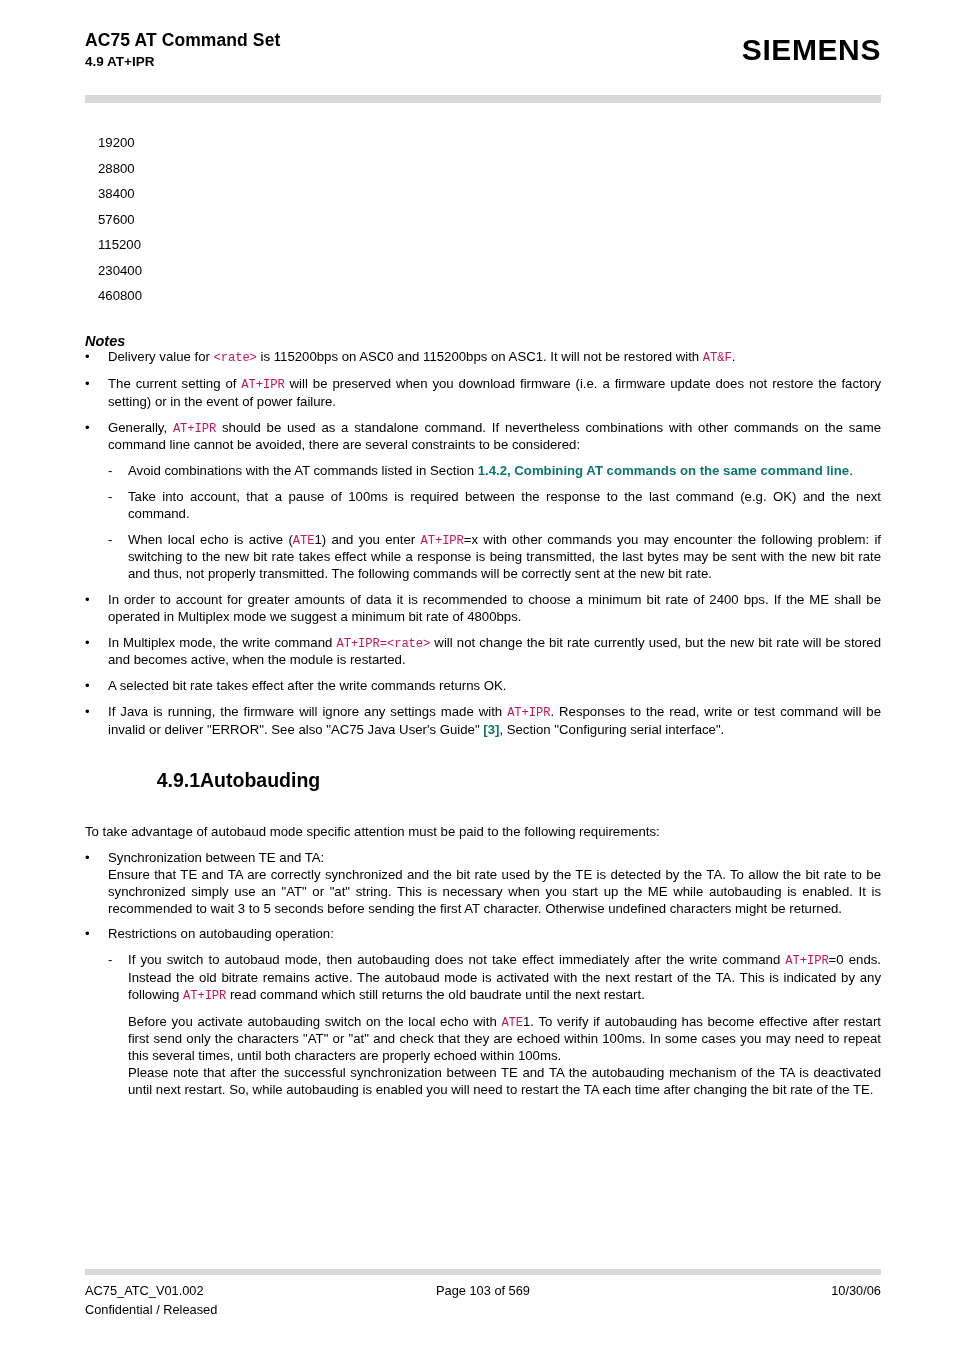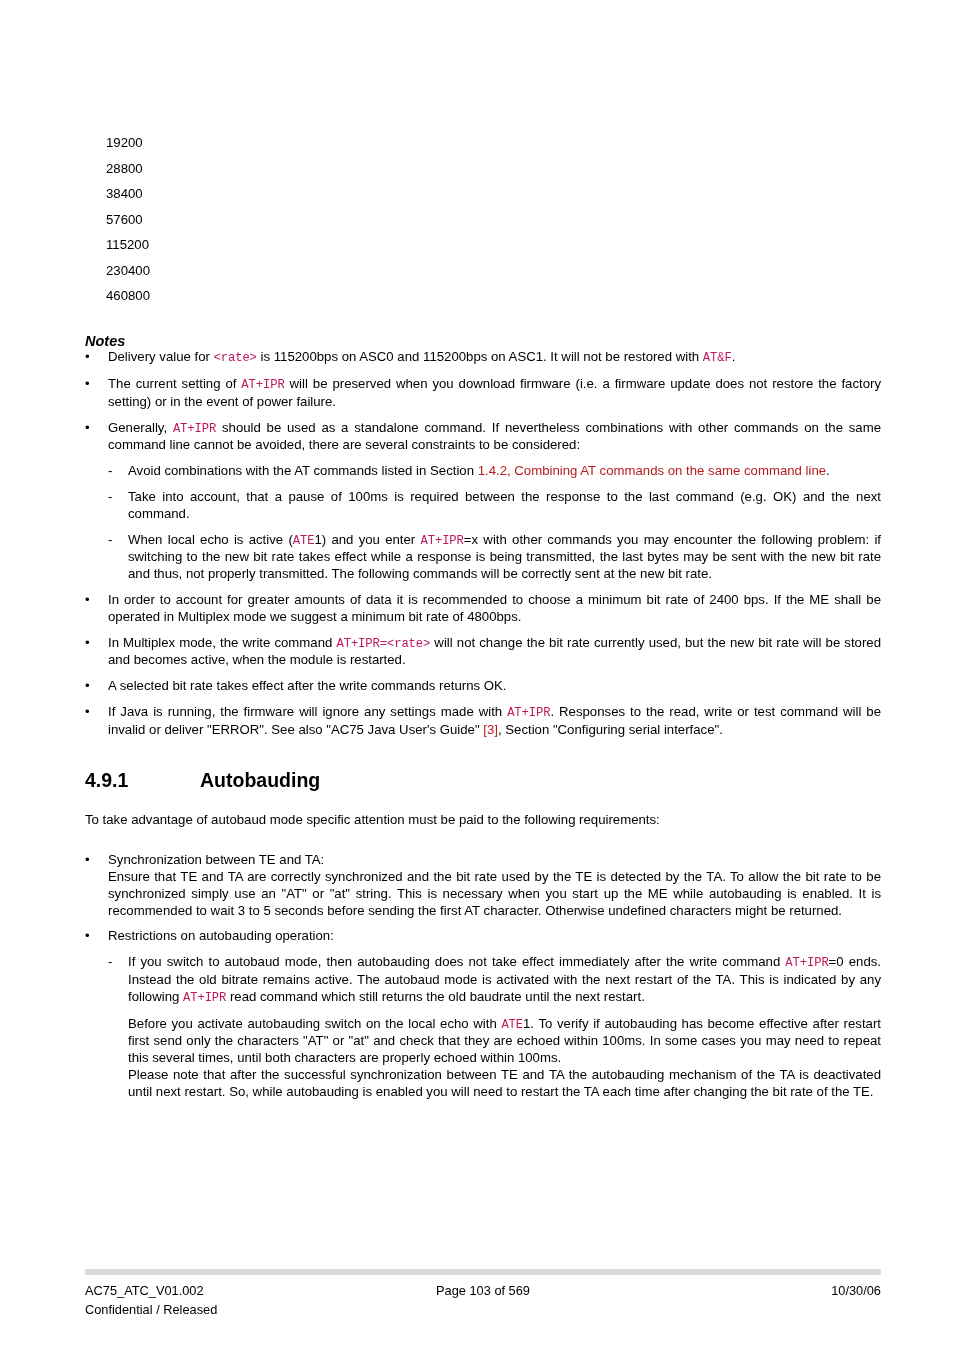--- a/index.html
+++ b/index.html
@@ -66,21 +66,21 @@
     position: absolute;
     left: 85px;
     top: 135px;
     width: 796px;
     font-size: 13.2px;
     line-height: 16.8px;
   }
 
   
   .rate-list {
-    margin: 0 0 0 16px;
+    margin: 0 0 0 8px;
     padding: 0;
     list-style: none;
   }
   .rate-list li {
     font-size: 13.2px;
     line-height: 16px;
     padding-bottom: 9.5px;
     padding-left: 5px;
   }
 
@@ -132,42 +132,44 @@
     text-justify: inter-word;
     font-size: 13.2px;
     line-height: 16.8px;
   }
 
   
   .para {
     text-align: justify;
     font-size: 13.2px;
     line-height: 16.8px;
-    margin-bottom: 23px;
+    margin-bottom: 9px;
   }
   .para.nojust { text-align: left; }
 
   
   code, .code {
     font-family: "Liberation Mono", "DejaVu Sans Mono", monospace;
     color: #be185d;
     font-size: 12.2px;
     letter-spacing: -0.1px;
   }
   .lnk {
-    color: #b91c1c;
+    color: #0f766e;
+    font-weight: bold;
   }
 
   
   .sec-heading {
     display: flex;
     margin-top: 33px;
-    margin-bottom: 24px;
+    margin-bottom: 36px;
     font-size: 19.5px;
     font-weight: bold;
+    text-align: right;
   }
   .sec-heading .num {
     width: 115px;
     flex: 0 0 115px;
   }
 
   
   .footer {
     position: absolute;
     left: 85px;
@@ -188,20 +190,26 @@
   .footer-left { position: absolute; left: 0; top: 0; text-align: right; }
   .footer-center { position: absolute; left: 50%; transform: translateX(-50%); top: 0; }
   .footer-right { position: absolute; right: 0; top: 0; }
   .footer-row2 { font-size: 12.8px; margin-top: 2px; }
 </style>
 </head>
 <body>
 
 <div class="page">
 
+  <div class="header">
+    <div class="doc-title">AC75 AT Command Set</div>
+    <div class="doc-subtitle">4.9 AT+IPR</div>
+    <div class="brand">SIEMENS</div>
+    <div class="header-rule"></div>
+  </div>
 
   <div class="content">
 
     <ul class="rate-list" id="rate-list">
         <li>19200</li>
         <li>28800</li>
         <li>38400</li>
         <li>57600</li>
         <li>115200</li>
         <li>230400</li>

